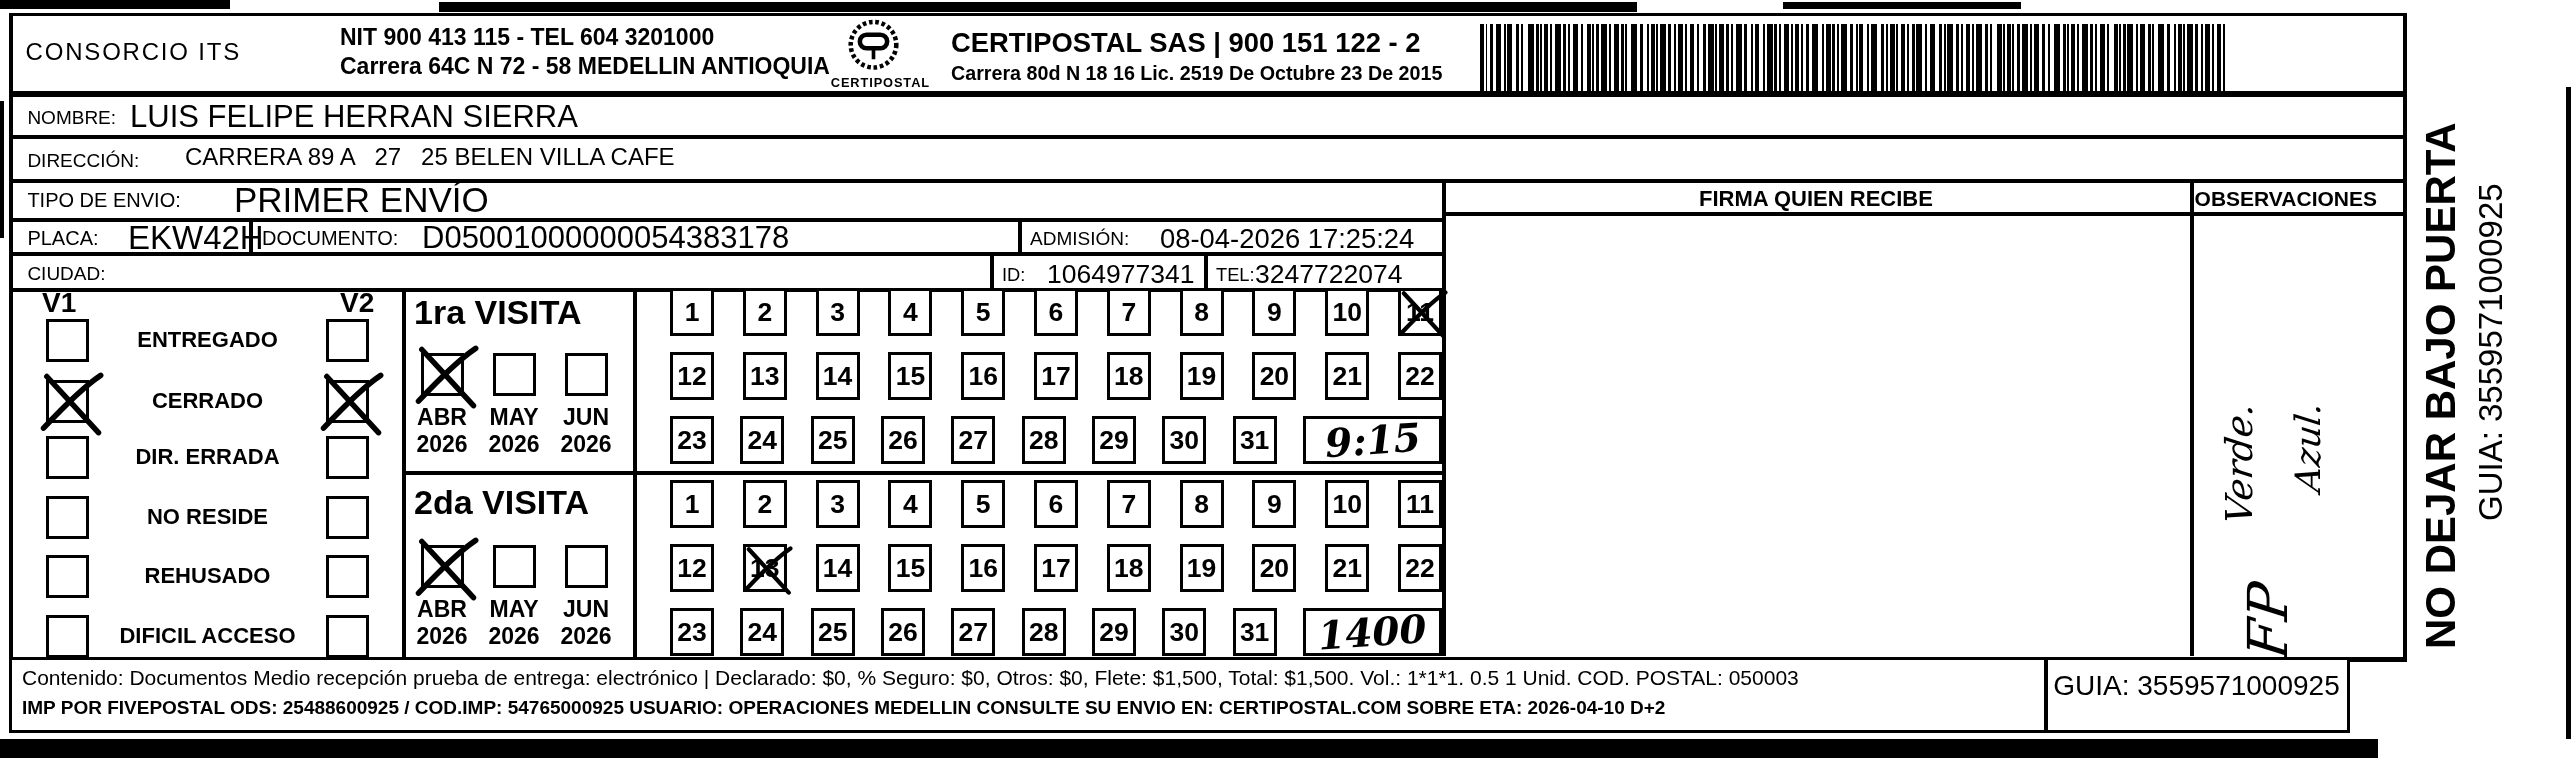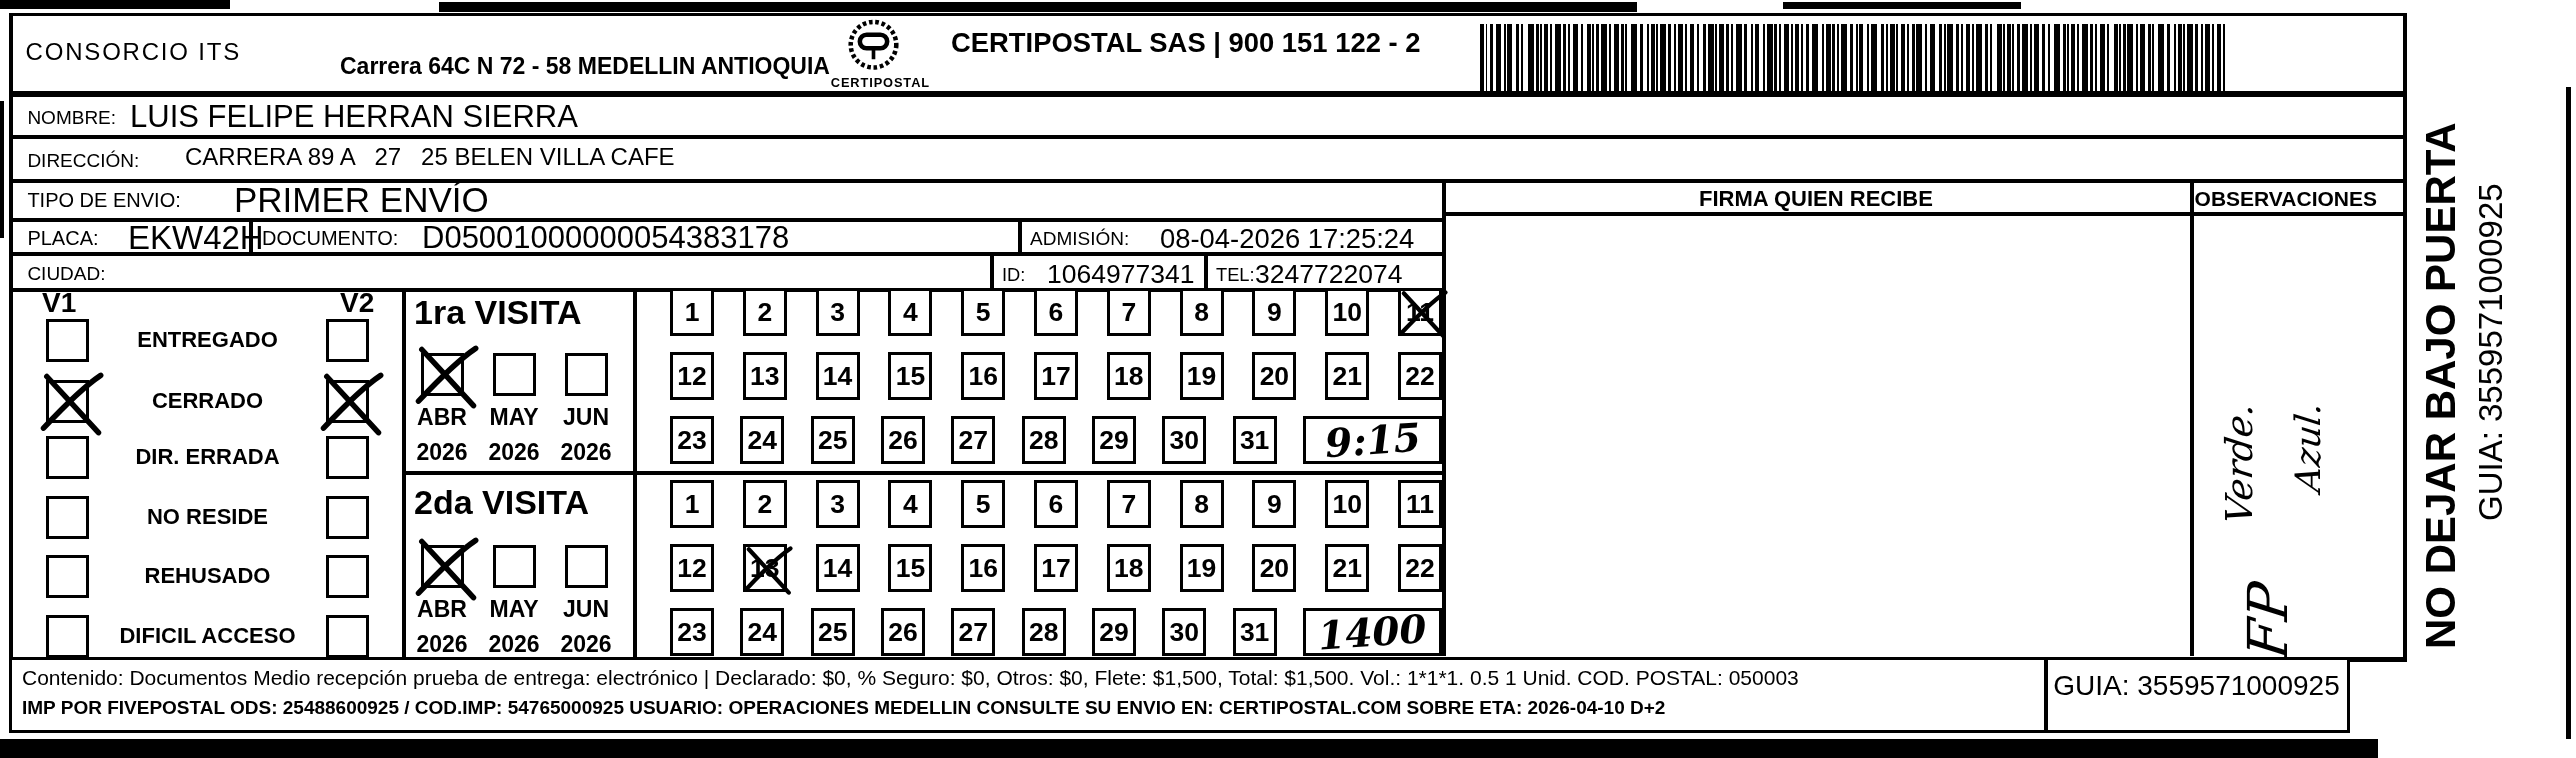--- a/index.html
+++ b/index.html
@@ -14,21 +14,21 @@
   .cb{width:43px;height:43px;border:3.7px solid #000;box-sizing:border-box;position:relative;background:#fff;flex:0 0 auto;}
   .xmark{position:absolute;fill:none;stroke:#000;stroke-width:5;stroke-linecap:round;}
   .xmark.big{left:-12px;top:-12px;width:68px;height:66px;}
   .xmark.day-x{left:-3.7px;top:-1.8px;width:51px;height:51px;}
   .status-row{position:absolute;left:46px;width:323px;height:44px;display:flex;justify-content:space-between;align-items:center;}
   .status-label{font-weight:bold;font-size:22px;text-align:center;flex:1;}
   .visit-title{position:absolute;font-weight:bold;font-size:34px;white-space:nowrap;}
   .months{position:absolute;display:flex;gap:12px;}
   .month-col{width:60px;display:flex;flex-direction:column;align-items:center;}
   .month-label{font-weight:bold;font-size:23px;margin-top:8.2px;}
-  .month-year{font-weight:bold;font-size:23px;margin-top:8px;}
+  .month-year{font-weight:bold;font-size:23px;margin-top:0;}
   .days{position:absolute;left:670px;width:772px;height:178px;}
   .day-row{position:absolute;left:0;width:772px;height:48px;display:flex;justify-content:space-between;}
   .day{width:44px;height:48px;border:3.7px solid #000;box-sizing:border-box;display:flex;align-items:center;justify-content:center;
        font-weight:bold;font-size:26.5px;position:relative;background:#fff;}
   .time-box{width:139px;height:48px;border:3.7px solid #000;box-sizing:border-box;position:relative;background:#fff;
             display:flex;align-items:center;justify-content:center;}
   .handwrite{font-family:"DejaVu Serif",serif;font-style:italic;font-weight:bold;font-size:39px;
              display:inline-block;transform:rotate(-4deg);white-space:nowrap;}
   .rot{position:absolute;transform-origin:0 0;transform:rotate(-90deg) translateX(-100%);
        display:flex;align-items:center;white-space:nowrap;}
@@ -49,33 +49,35 @@
   <div class="artifact" style="left:0;top:739px;width:2378px;height:20px;"></div>
   <div class="artifact" style="left:0;top:101px;width:3.7px;height:137px;"></div>
   <div class="artifact" style="left:2566px;top:87px;width:4.6px;height:652px;"></div>
 
   <div class="hline" style="left:9.1px;top:12.8px;width:2398px;"></div>
   <div class="vline" style="left:9.1px;top:12.8px;height:644px;"></div>
   <div class="vline" style="left:2403px;top:12.8px;height:644px;"></div>
   <div class="hline" style="left:9.1px;top:657px;width:2398px;height:4.6px;"></div>
 
   <div class="abs" style="left:25.6px;top:38px;font-size:24px;letter-spacing:1.8px;">CONSORCIO ITS</div>
+  <div class="hdr-bold" style="left:340px;top:24px;font-size:23px;">NIT 900 413 115 - TEL 604 3201000</div>
   <div class="hdr-bold" style="left:340px;top:53px;font-size:23px;">Carrera 64C N 72 - 58 MEDELLIN ANTIOQUIA</div>
 
   <div class="abs" style="left:817px;top:16.5px;width:113px;text-align:right;">
     <svg width="113" height="59" viewBox="0 0 124 64">
       <circle cx="62" cy="30" r="25" fill="none" stroke="#000" stroke-width="5" stroke-dasharray="4 3"></circle>
       <rect x="47" y="19" width="30" height="15" rx="7.5" fill="none" stroke="#000" stroke-width="5"></rect>
       <line x1="62" y1="34" x2="62" y2="46" stroke="#000" stroke-width="4"></line>
     </svg>
     <div style="font-size:12.8px;font-weight:bold;letter-spacing:0.9px;margin-top:-3.7px;">CERTIPOSTAL</div>
     <div style="height:2.7px;background:#000;margin:1.8px 9.1px 0 9.1px;"></div>
   </div>
 
   <div class="hdr-bold" style="left:951px;top:27.4px;font-size:27.4px;">CERTIPOSTAL SAS | 900 151 122 - 2</div>
+  <div class="hdr-bold" style="left:951px;top:62px;font-size:19.7px;">Carrera 80d N 18 16  Lic. 2519 De Octubre 23 De 2015</div>
 
   <div id="barcode">
       <div style="position:absolute;left:0px;top:0;width:3.7px;height:68px;background:#000"></div>
       <div style="position:absolute;left:5.5px;top:0;width:1.8px;height:68px;background:#000"></div>
       <div style="position:absolute;left:10px;top:0;width:2.7px;height:68px;background:#000"></div>
       <div style="position:absolute;left:15.5px;top:0;width:5.5px;height:68px;background:#000"></div>
       <div style="position:absolute;left:24px;top:0;width:1.8px;height:68px;background:#000"></div>
       <div style="position:absolute;left:27.4px;top:0;width:4.6px;height:68px;background:#000"></div>
       <div style="position:absolute;left:36px;top:0;width:2.7px;height:68px;background:#000"></div>
       <div style="position:absolute;left:41px;top:0;width:1.8px;height:68px;background:#000"></div>

